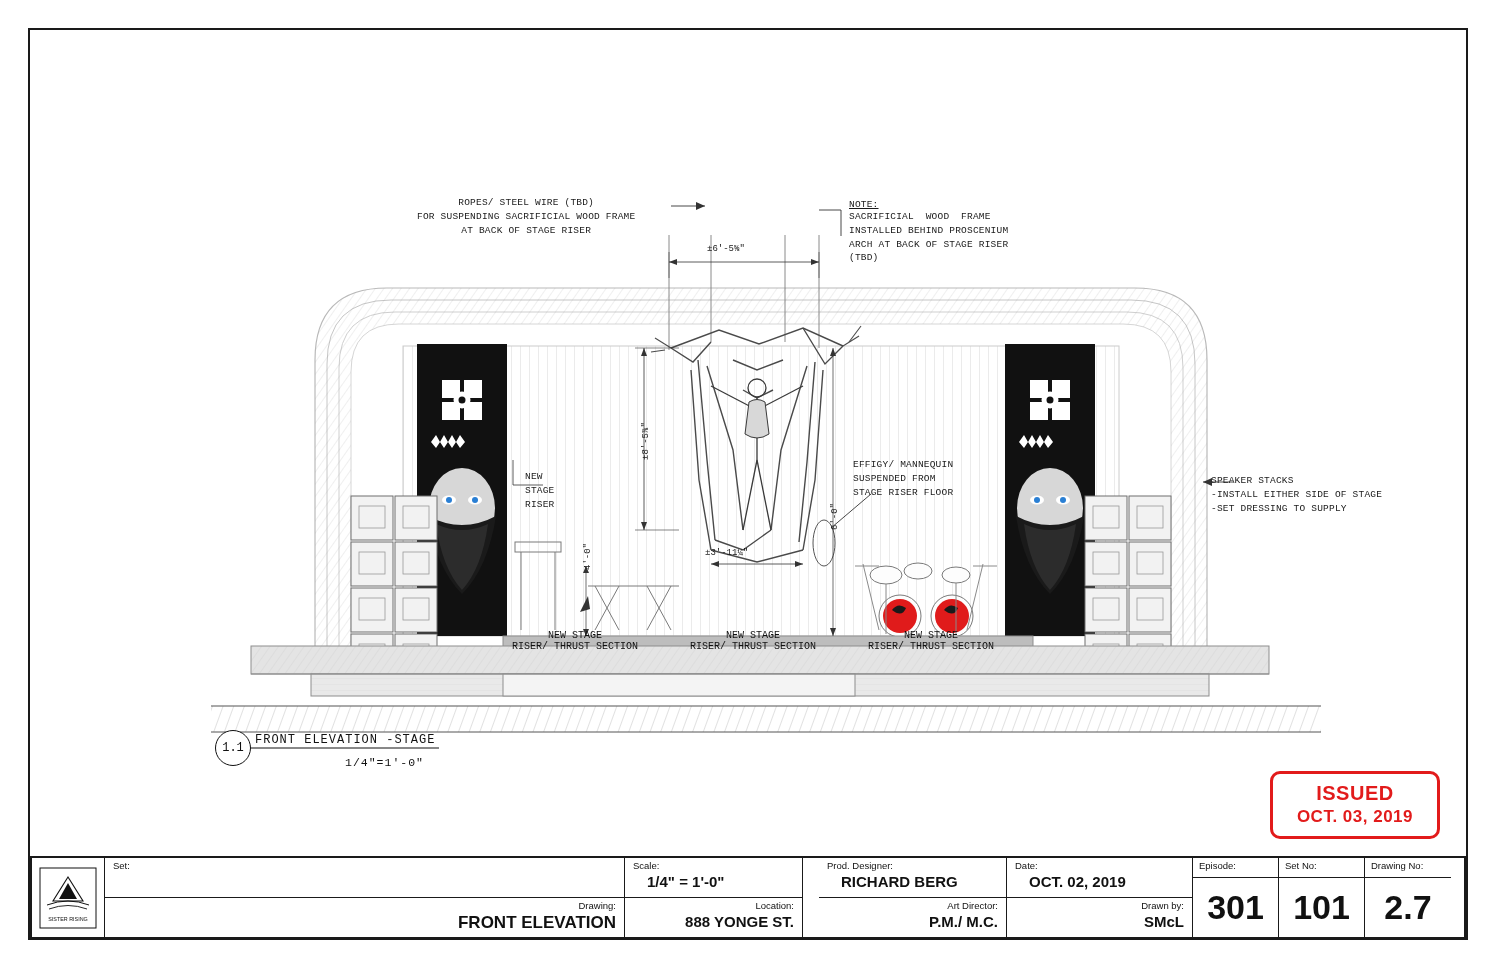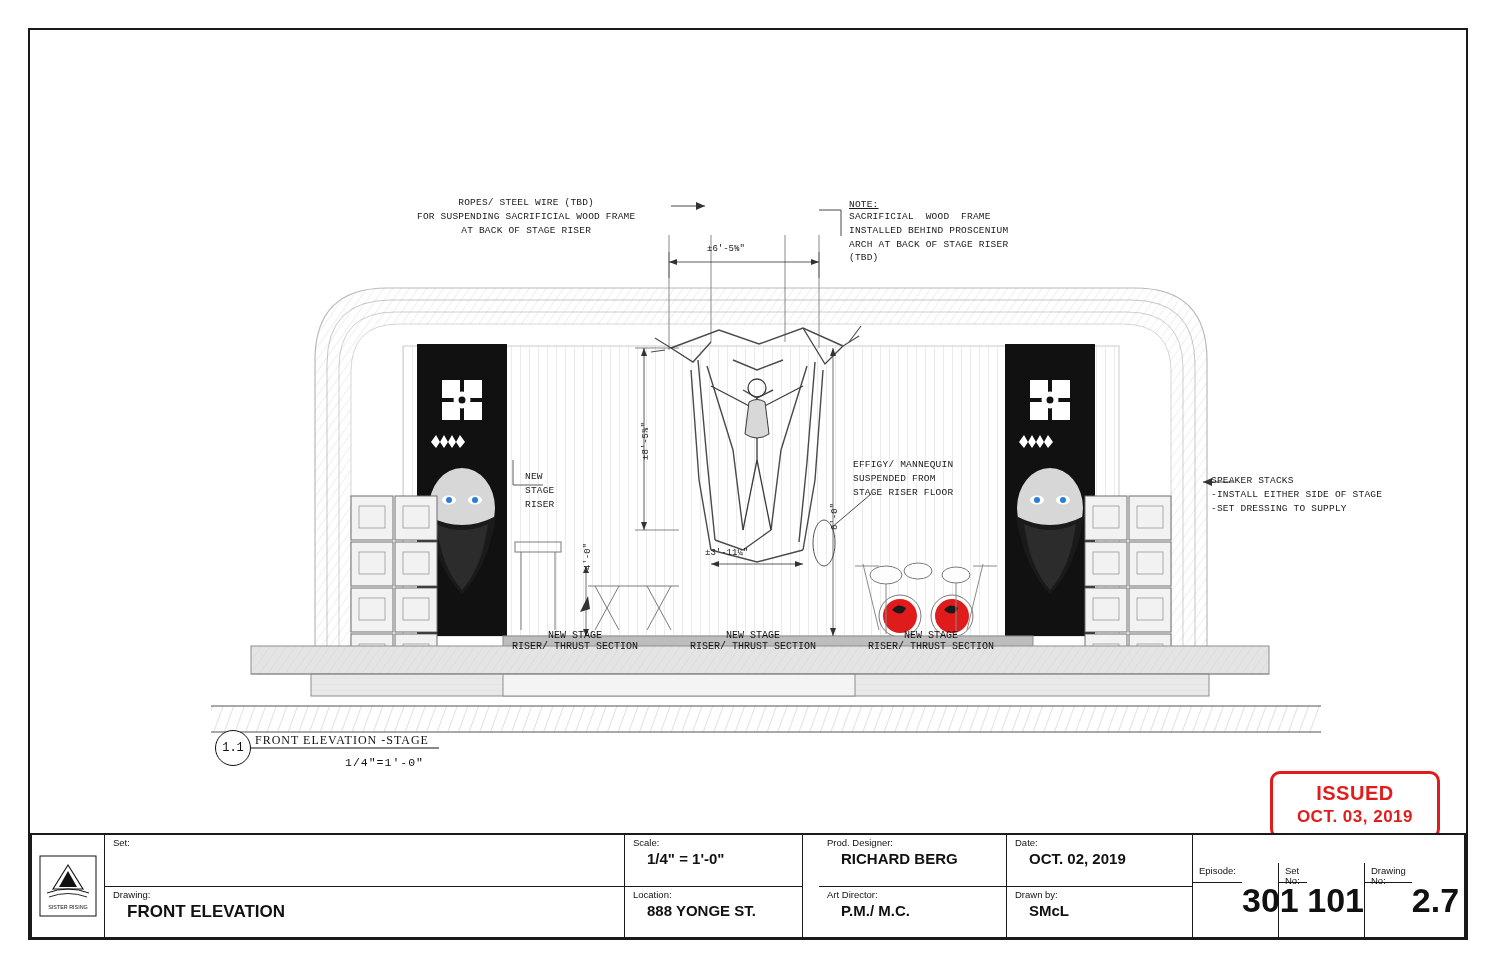--- a/index.html
+++ b/index.html
@@ -83,21 +83,21 @@
   .vert {
     transform: rotate(-90deg);
     transform-origin: left top;
   }
   
   .titleblock {
     position: absolute;
     left: 30px;
     bottom: 30px;
     width: 1436px;
-    height: 106px;
+    height: 83px;
     border: 2px solid #1a1a1a;
     box-sizing: border-box;
     display: flex;
     background: #fff;
   }
   .tb-logo {
     width: 72px;
     border-right: 1.5px solid #1a1a1a;
     display: flex;
     align-items: center;
@@ -110,42 +110,42 @@
     flex-direction: column;
   }
   .tb-cell {
     flex: 1;
     padding: 3px 8px 0 8px;
     box-sizing: border-box;
     position: relative;
   }
   .tb-cell + .tb-cell {
     border-top: 1.5px solid #1a1a1a;
+    text-align: right;
   }
   .tb-key {
     font-size: 9.5px;
     color: #111;
     line-height: 1.1;
   }
   .tb-val {
     font-size: 17px;
     font-weight: bold;
     color: #111;
     line-height: 1.15;
     margin-top: 2px;
     padding-left: 14px;
   }
   .tb-val.sm { font-size: 15px; }
   .tb-big {
     width: 86px;
     border-right: 1.5px solid #1a1a1a;
     box-sizing: border-box;
     display: flex;
-    flex-direction: row;
-    margin-top: 28px;
+    flex-direction: column;
   }
   .tb-big:last-child { border-right: none; }
   .tb-big .tb-key {
     padding: 3px 6px 0 6px;
     border-bottom: 1.5px solid #1a1a1a;
     height: 16px;
   }
   .tb-bignum {
     flex: 1;
     display: flex;
@@ -182,21 +182,21 @@
     align-items: center;
     justify-content: center;
     font-family: "Liberation Mono", monospace;
     font-size: 12px;
     background: #fff;
   }
   .detail-title {
     position: absolute;
     left: 212px;
     top: 703px;
-    font-family: Liberation Serif, serif;
+    font-family: Liberation Mono, monospace;
     font-size: 12px;
     letter-spacing: 1px;
   }
   .detail-scale {
     position: absolute;
     left: 302px;
     top: 726px;
     font-family: "Liberation Mono", monospace;
     font-size: 11.5px;
     letter-spacing: 1px;

